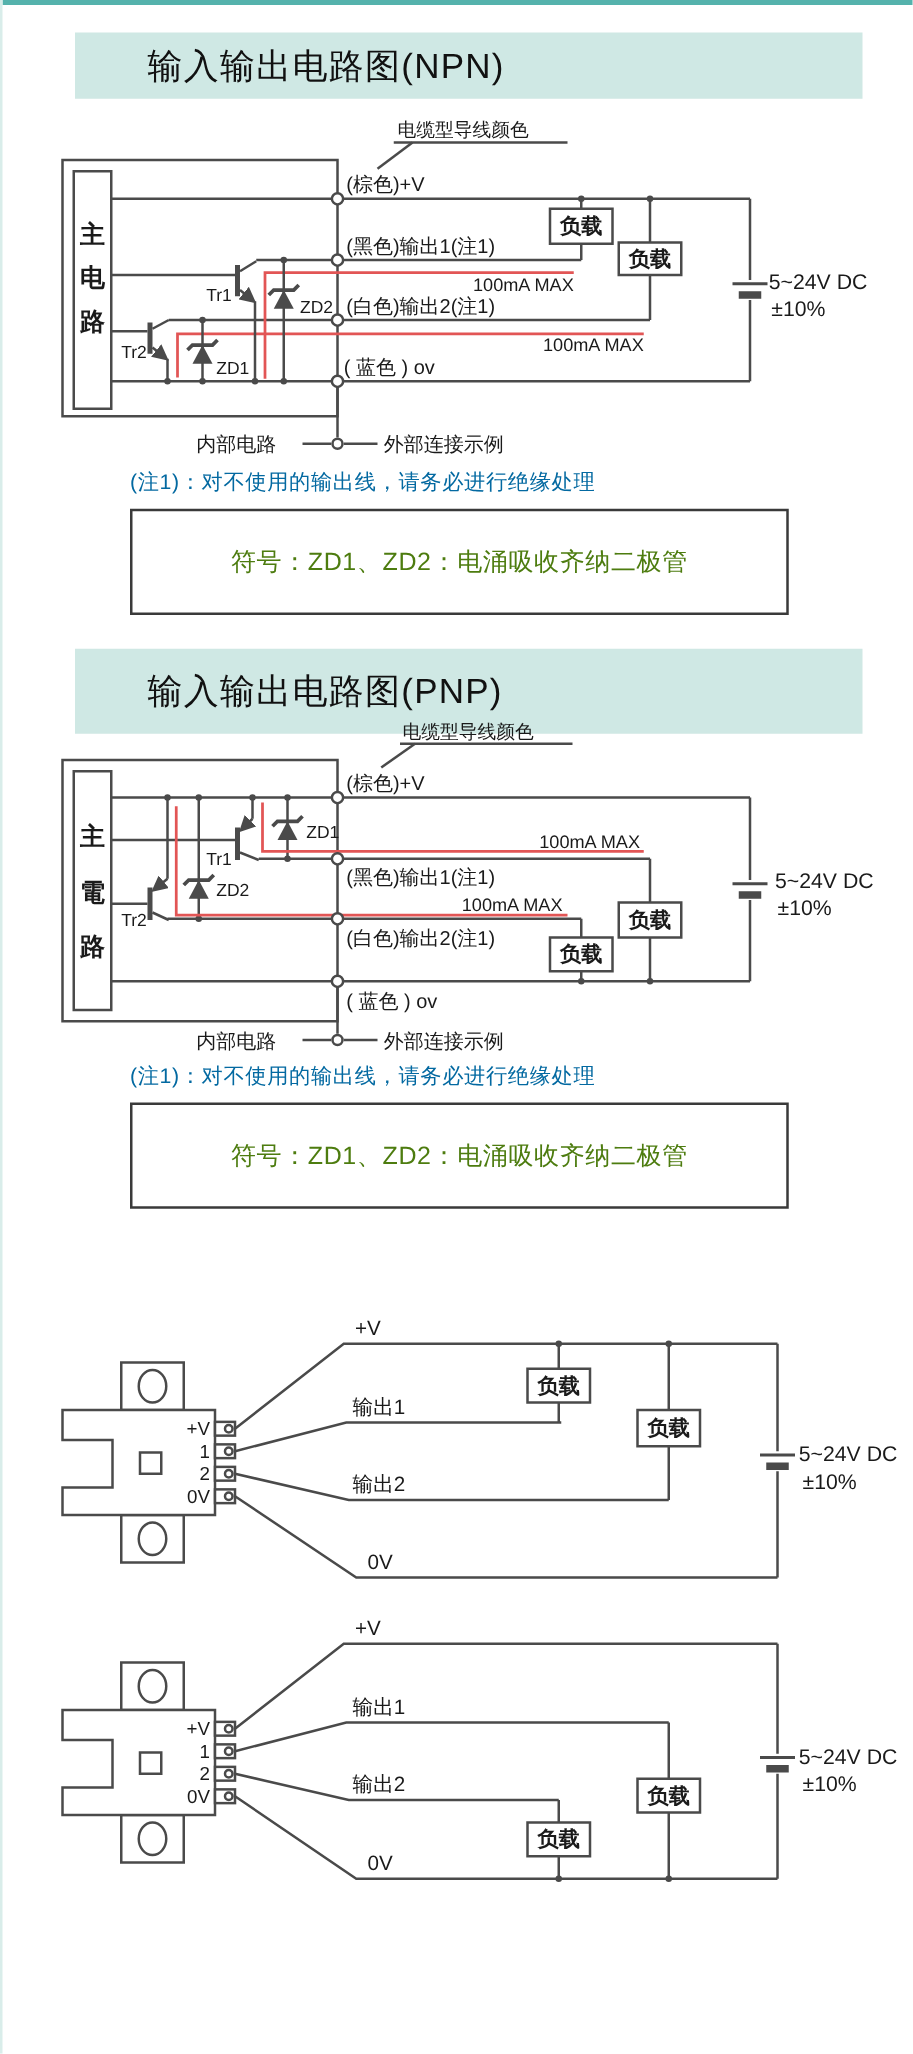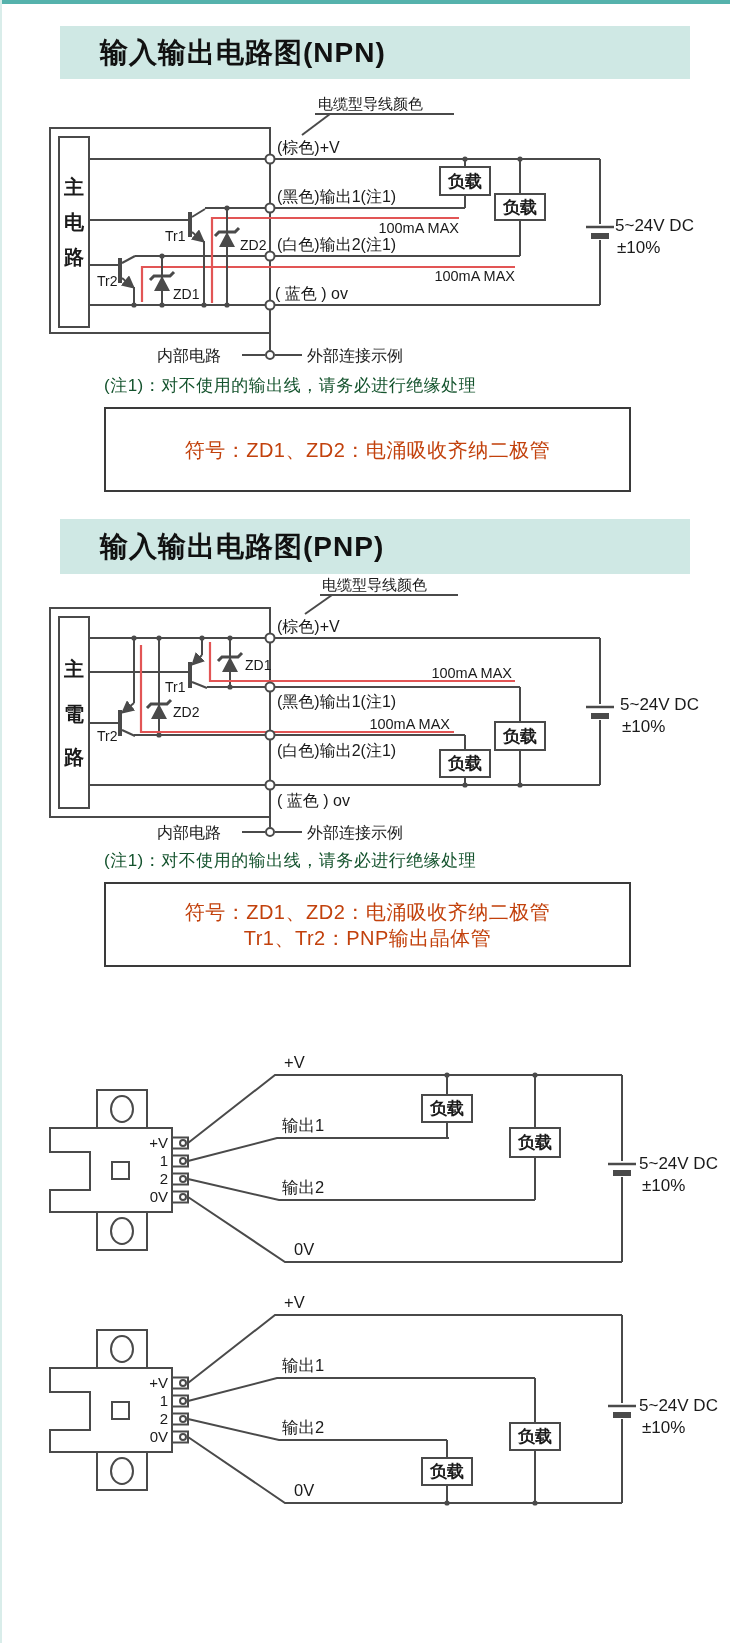--- a/index.html
+++ b/index.html
@@ -6,25 +6,25 @@
     --line:#4a4a4a; --red:#e25555; --text:#1a1a1a;
     --header-bg:#cfe8e4; --strip:#55b2ac; --border:#3a3a3a;
   }
   html,body{margin:0;padding:0;background:#fff;}
   body{font-family:"Liberation Sans","DejaVu Sans",sans-serif;color:var(--text);}
   #page{position:relative;width:730px;height:1643px;background:#fff;overflow:hidden;
         border-left:2px solid #d9edea;}
   .topstrip{position:absolute;left:0;top:0;width:730px;height:4px;background:var(--strip);}
   .secbar{position:absolute;left:58px;width:630px;height:53px;background:var(--header-bg);
           display:flex;align-items:center;}
-  .secbar span{font-size:28px;font-weight:bold;color:#111;padding-left:40px;letter-spacing:1px;}
-  .note{position:absolute;left:102px;font-size:17px;color:#14532d;letter-spacing:.5px;}
+  .secbar span{font-size:28px;font-weight:normal;color:#111;padding-left:58px;letter-spacing:1px;}
+  .note{position:absolute;left:102px;font-size:17px;color:#0369a1;letter-spacing:.5px;}
   .legend{position:absolute;left:102px;width:523px;height:81px;border:2px solid var(--border);
           display:flex;flex-direction:column;justify-content:center;align-items:center;background:#fff;}
-  .legend div{font-size:20px;color:#c2410c;line-height:26px;letter-spacing:.5px;}
+  .legend div{font-size:20px;color:#4d7c0f;line-height:26px;letter-spacing:.5px;}
   svg{position:absolute;left:0;overflow:visible;}
   .wire{stroke:var(--line);stroke-width:2;fill:none;}
   .red{stroke:var(--red);stroke-width:2.2;fill:none;}
   .box{fill:#fff;stroke:var(--line);stroke-width:2;}
   .bar{fill:var(--line);}
   .term{fill:#fff;stroke:var(--line);stroke-width:2;}
   .dot{fill:var(--line);}
   .zfill{fill:var(--line);}
   .zbar{stroke:var(--line);stroke-width:3;fill:none;}
   .capline{stroke:var(--line);stroke-width:2.5;}
@@ -147,21 +147,21 @@
     <text class="wl" x="155" y="361">内部电路</text>
     <text class="wl" x="305" y="361">外部连接示例</text>
   </svg>
 
   <div class="note" style="top:374px;">(注1)：对不使用的输出线，请务必进行绝缘处理</div>
 
   <div class="legend" style="top:407px;">
     <div>符号：ZD1、ZD2：电涌吸收齐纳二极管</div>
   </div>
 
-  <div class="secbar" style="top:519px;height:55px;">
+  <div class="secbar" style="top:519px;height:68px;">
     <span>输入输出电路图(PNP)</span>
   </div>
 
   <svg style="top:575px;" width="730" height="275" viewBox="0 575 730 275">
     <text class="cable" x="320" y="590">电缆型导线颜色</text>
     <line class="wire" x1="318" y1="595" x2="456" y2="595"></line>
     <line class="wire" x1="330" y1="595" x2="303" y2="614"></line>
 
     <rect class="box" x="48" y="608" width="220" height="209"></rect>
     <rect class="box" x="57" y="617" width="30" height="191"></rect>
@@ -236,21 +236,20 @@
     <line class="wire" x1="273" y1="832" x2="300" y2="832"></line>
     <circle class="term" cx="268" cy="832" r="4"></circle>
     <text class="wl" x="155" y="838">内部电路</text>
     <text class="wl" x="305" y="838">外部连接示例</text>
   </svg>
 
   <div class="note" style="top:849px;">(注1)：对不使用的输出线，请务必进行绝缘处理</div>
 
   <div class="legend" style="top:882px;">
     <div>符号：ZD1、ZD2：电涌吸收齐纳二极管</div>
-    <div>Tr1、Tr2：PNP输出晶体管</div>
   </div>
 
 
   <svg style="top:1050px;" width="730" height="465" viewBox="0 1050 730 465">
     <defs>
       <g id="sensor">
         <rect class="box" x="47" y="-38" width="50" height="38"></rect>
         <ellipse class="box" cx="72" cy="-19" rx="11" ry="13"></ellipse>
         <rect class="box" x="47" y="84" width="50" height="38"></rect>
         <ellipse class="box" cx="72" cy="103" rx="11" ry="13"></ellipse>

